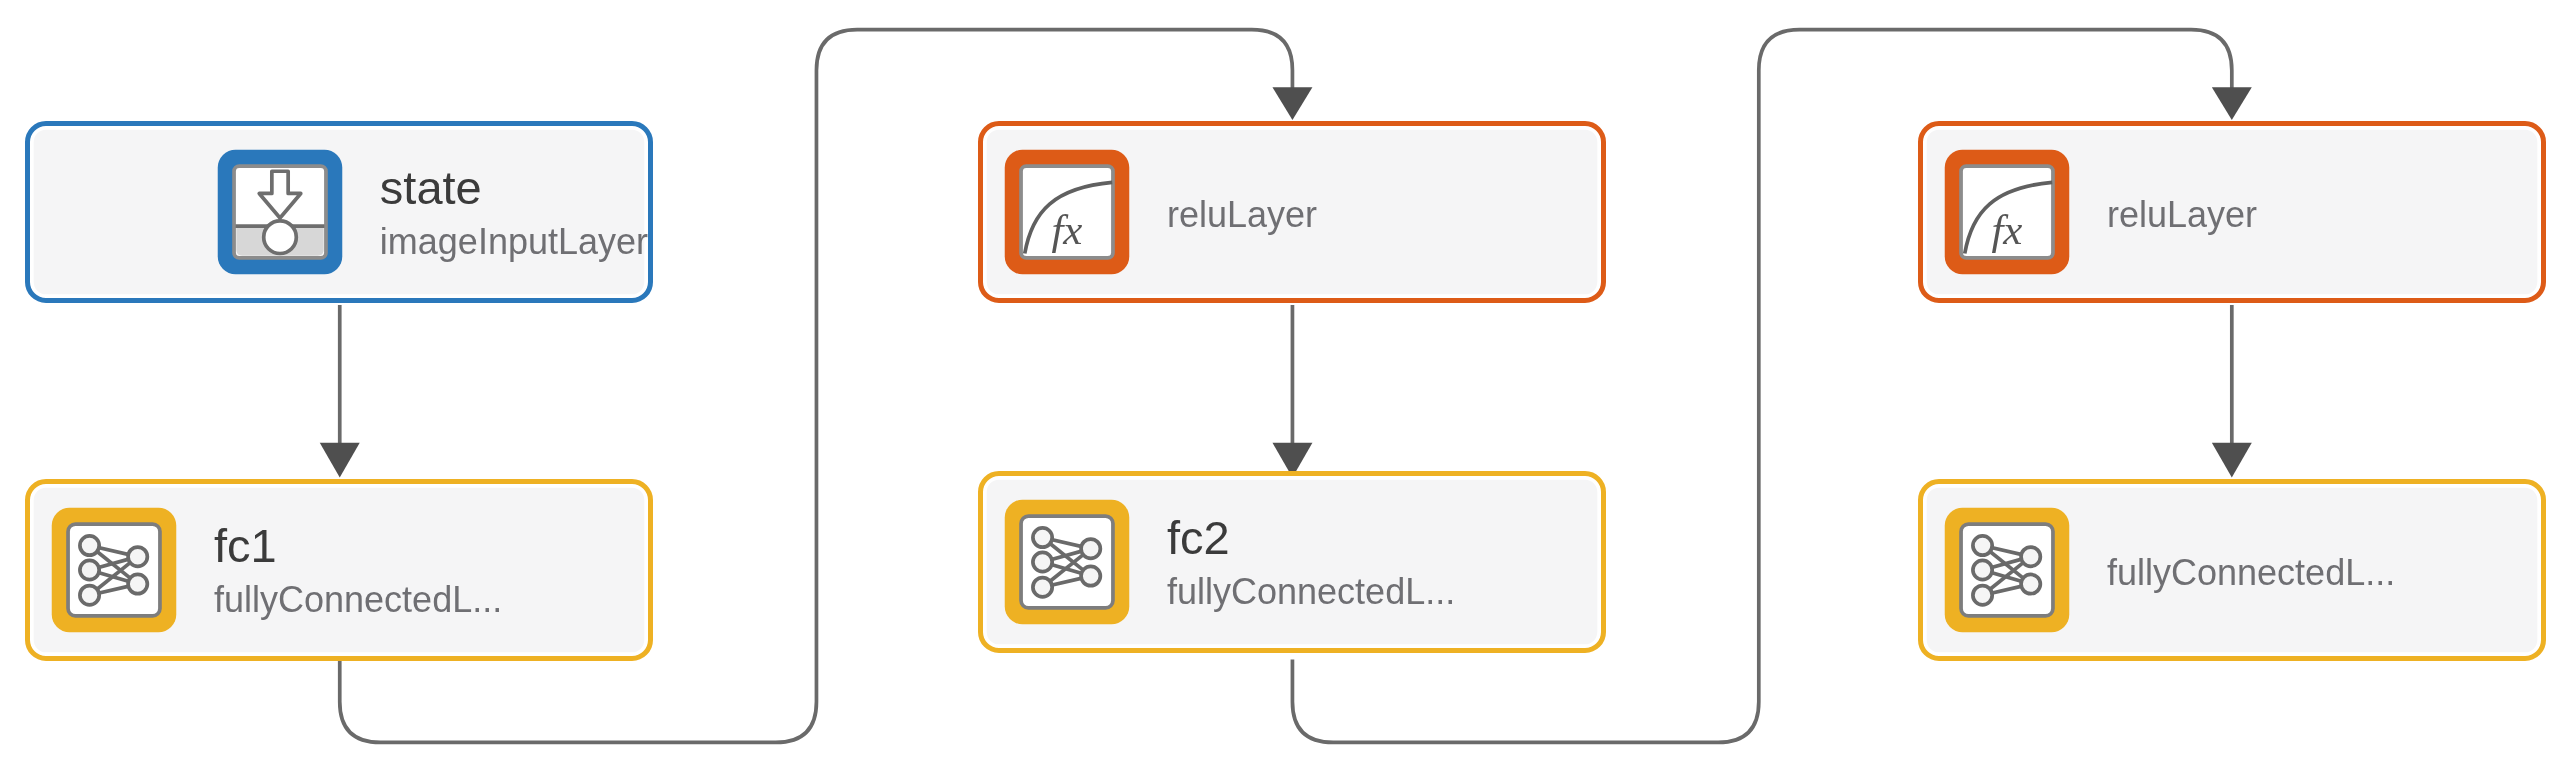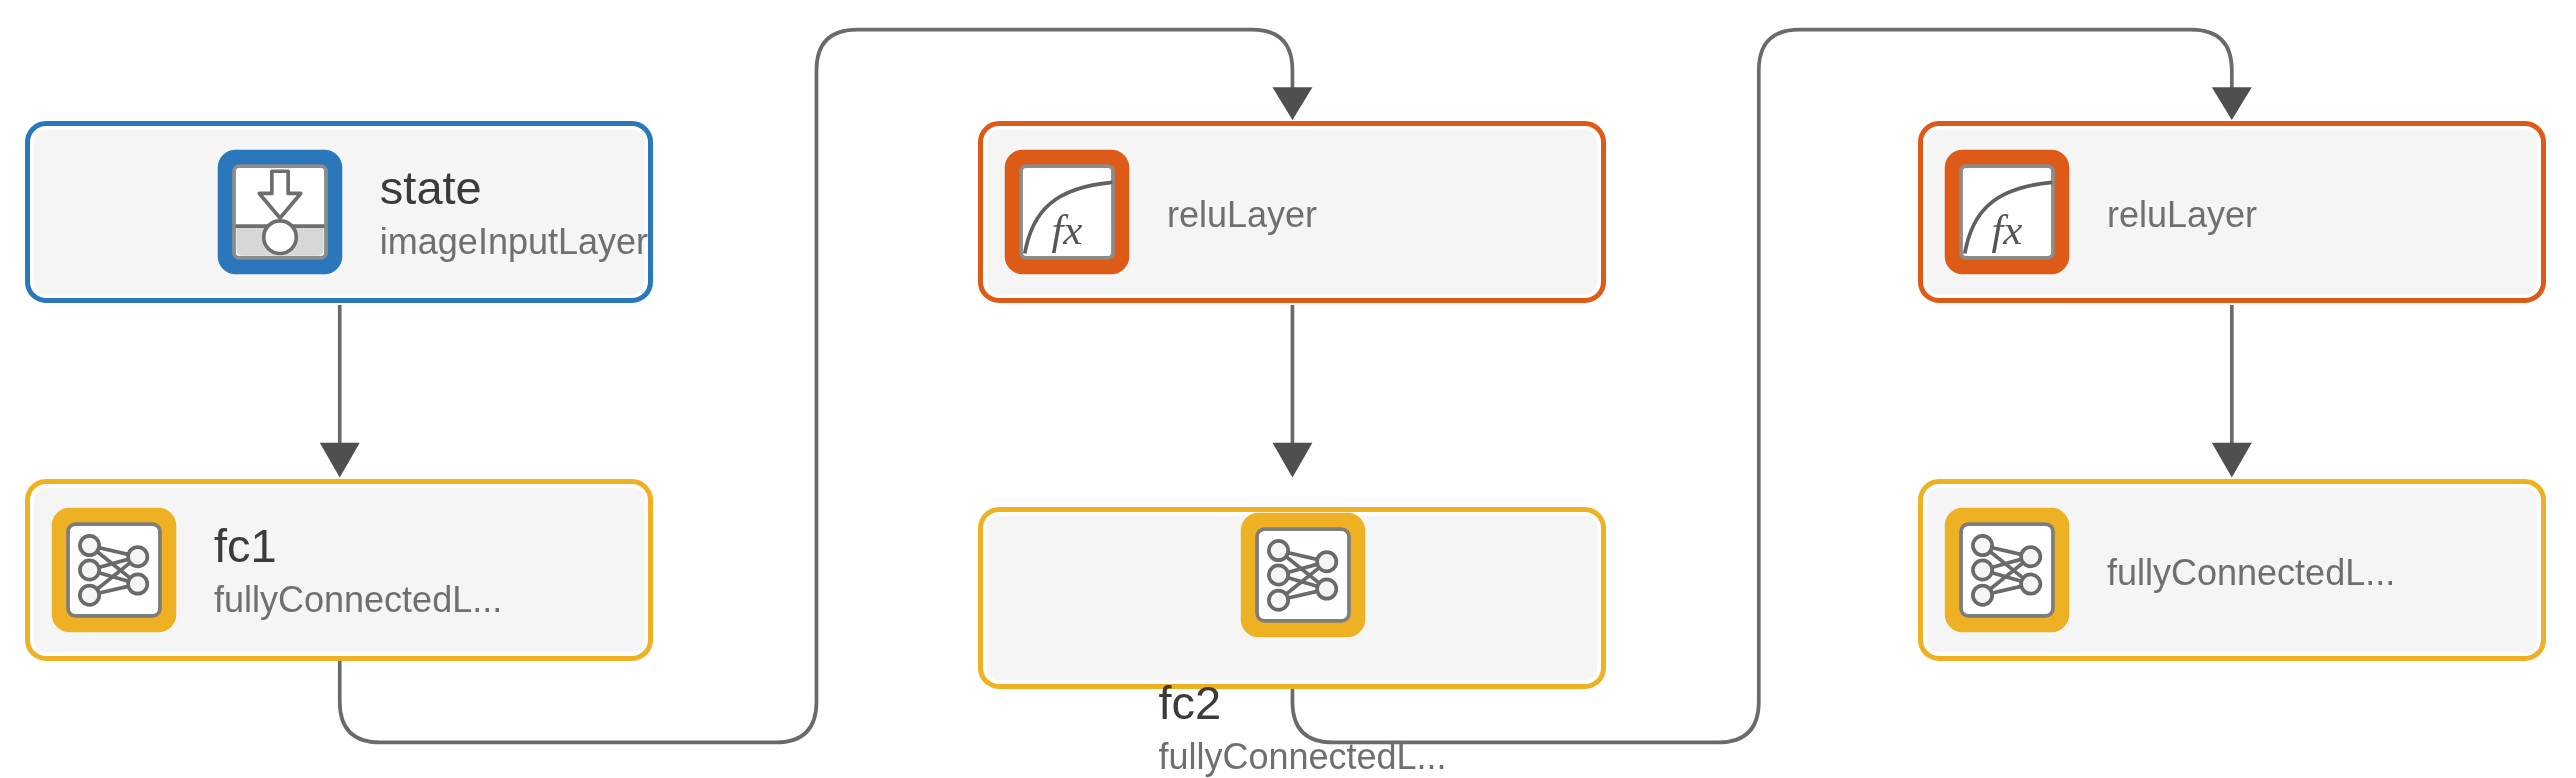--- a/index.html
+++ b/index.html
@@ -92,21 +92,21 @@
     <rect x="1" y="1" width="168" height="168" rx="24" fill="var(--accent)"></rect>
     <rect x="23" y="23" width="124" height="124" rx="7" fill="#ffffff" stroke="#8c8c8c" stroke-width="5"></rect>
     <path d="M28,141 C38,84 68,52 146,45" fill="none" stroke="#606060" stroke-width="5"></path>
     <text class="fx-text" x="64" y="128" font-size="58" fill="#555555">fx</text>
   </svg>
   <div class="labels">
     <div class="subtitle">reluLayer</div>
   </div>
 </div>
 
-<div class="node" style="left: 978px; top: 507px; flex-direction: column; --accent: #eeb123;">
+<div class="node" style="left: 978px; top: 471px; --accent: #eeb123;">
   <svg class="icon" viewBox="0 0 170 170">
     <rect x="1" y="1" width="168" height="168" rx="24" fill="var(--accent)"></rect>
     <rect x="23" y="23" width="124" height="124" rx="10" fill="#ffffff" stroke="#7d7d7d" stroke-width="5"></rect>
     <g stroke="#6a6a6a" stroke-width="5">
       <line x1="52" y1="52" x2="117" y2="67"></line>
         <line x1="52" y1="52" x2="117" y2="104"></line>
       <line x1="52" y1="85" x2="117" y2="67"></line>
         <line x1="52" y1="85" x2="117" y2="104"></line>
       <line x1="52" y1="119" x2="117" y2="67"></line>
         <line x1="52" y1="119" x2="117" y2="104"></line>

